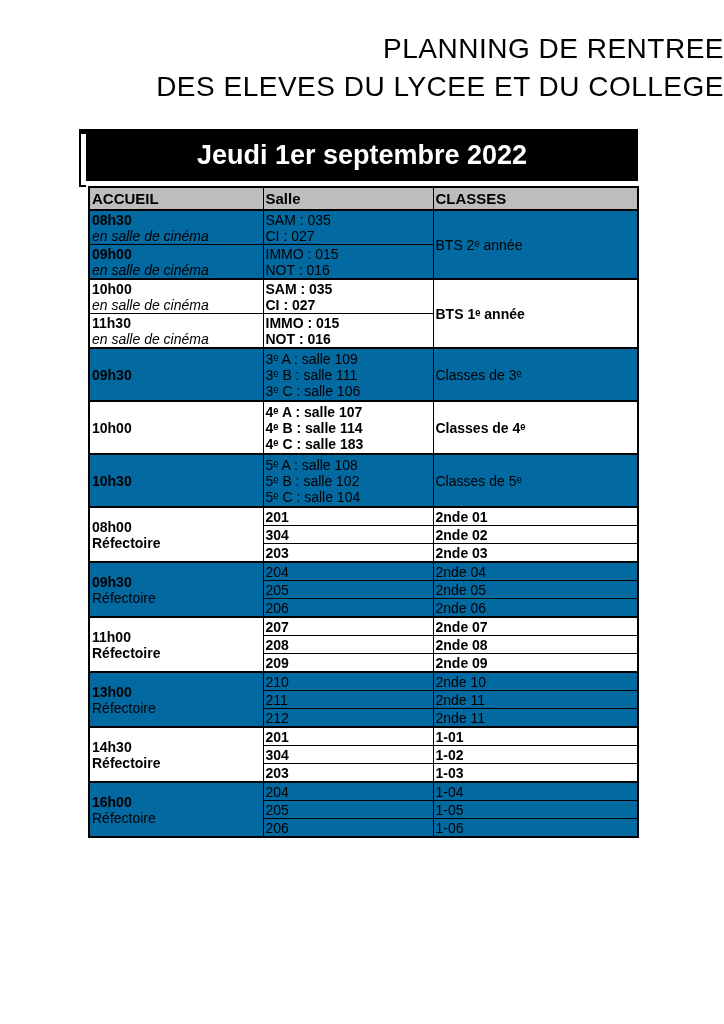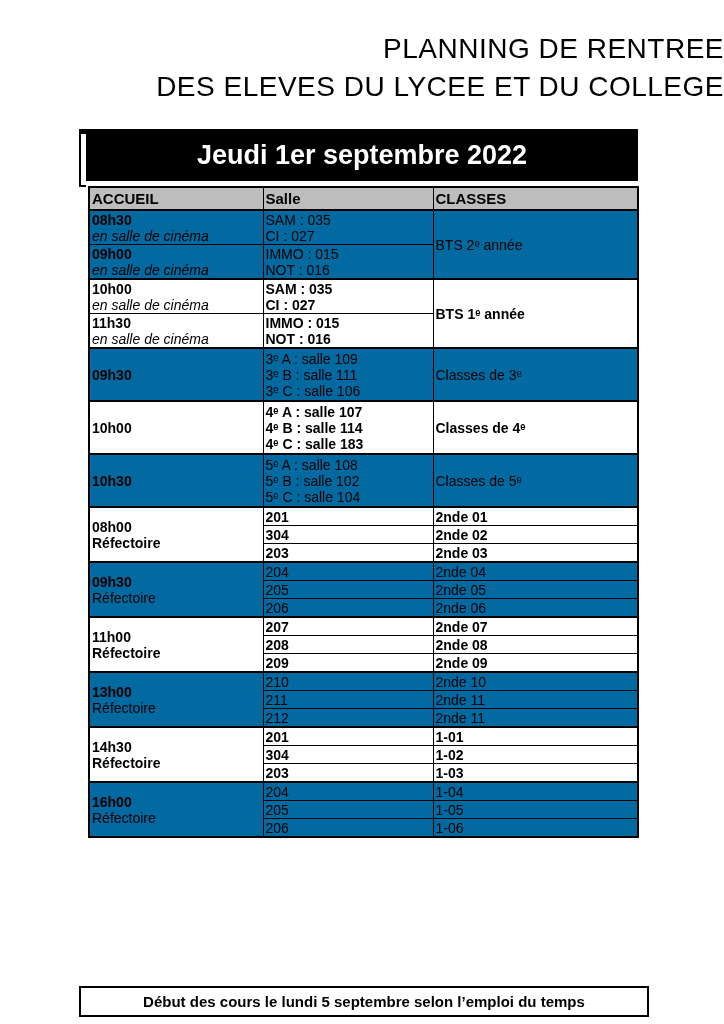--- a/index.html
+++ b/index.html
@@ -240,17 +240,14 @@
         <td>1-05</td>
       </tr>
       <tr class="g r-ref">
         <td>206</td>
         <td>1-06</td>
       </tr>
 
     </tbody>
   </table>
 
-  <div class="footer-box">
-    <span>Début des cours le lundi 5 septembre selon l’emploi du temps</span>
-  </div>
 
 </div>
 
 </body></html>

